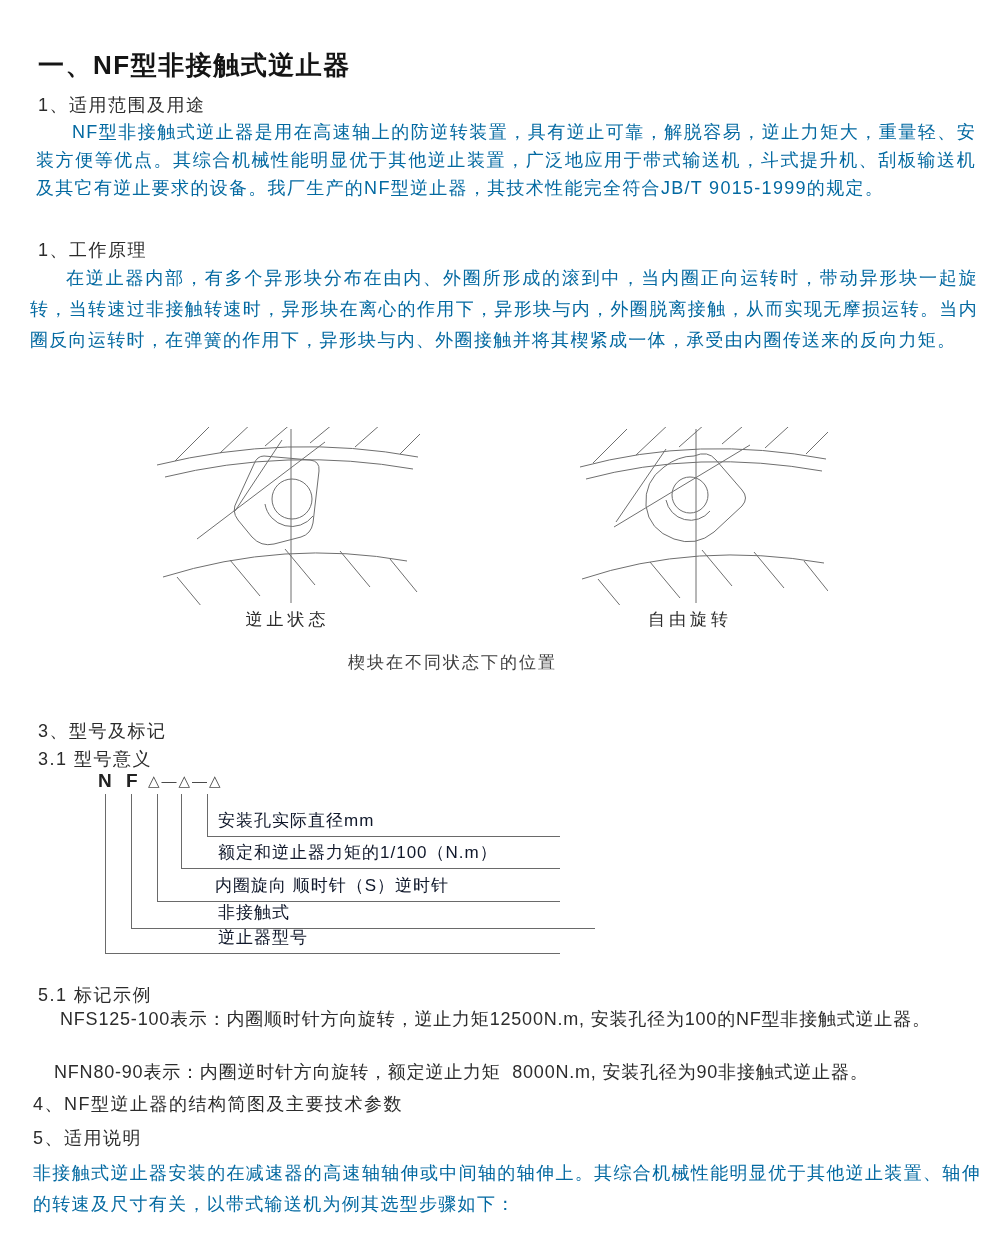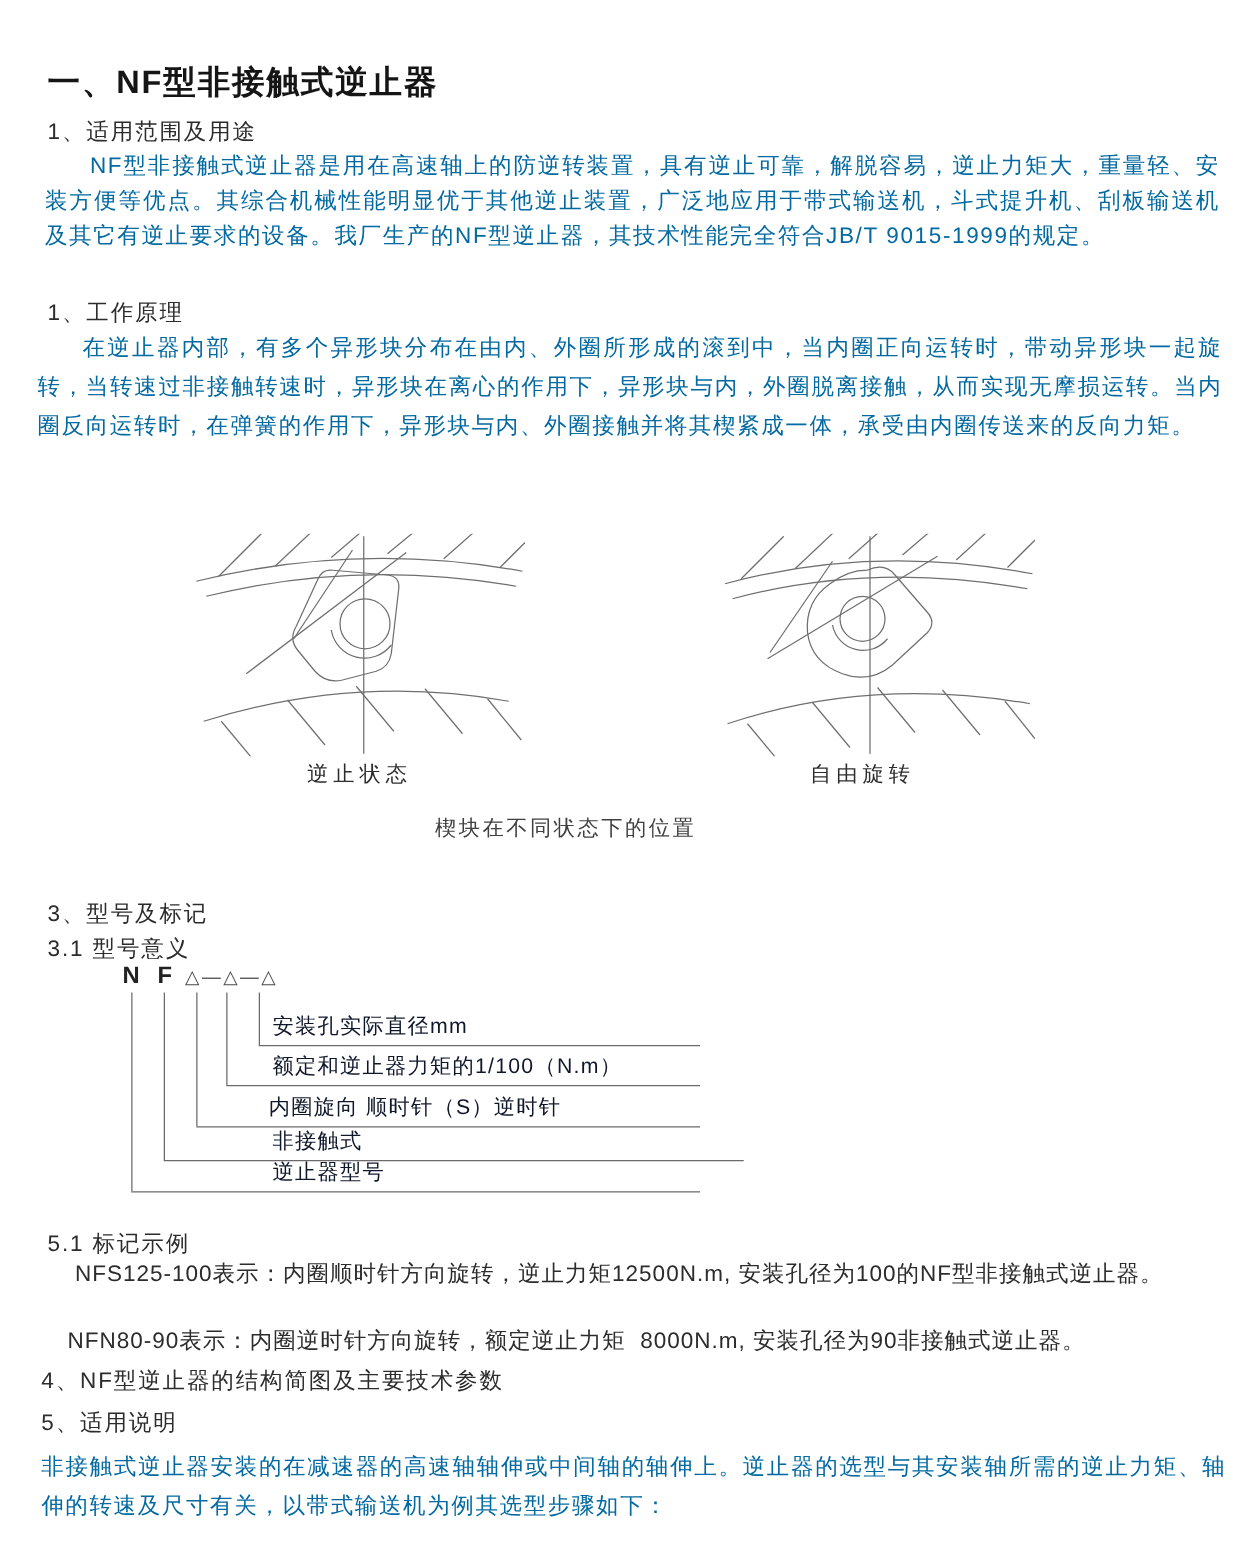--- a/index.html
+++ b/index.html
@@ -133,15 +133,15 @@
     </div>
   </div>
 
   <div class="abs h" style="left:38px; top:983px;">5.1 标记示例</div>
   <div class="abs ex" style="left:60px; top:991px; width:930px;margin-top:16px;">NFS125-100表示：内圈顺时针方向旋转，逆止力矩12500N.m, 安装孔径为100的NF型非接触式逆止器。</div>
   <div class="abs ex" style="left:54px; top:1060px; width:930px;">NFN80-90表示：内圈逆时针方向旋转，额定逆止力矩  8000N.m, 安装孔径为90非接触式逆止器。</div>
 
   <div class="abs h" style="left:33px; top:1092px;">4、NF型逆止器的结构简图及主要技术参数</div>
 
   <div class="abs h" style="left:33px; top:1126px;">5、适用说明</div>
-  <div class="abs para" style="left:33px; top:1158px; width:948px; line-height:31px;">非接触式逆止器安装的在减速器的高速轴轴伸或中间轴的轴伸上。逆止器的选型与其安装轴所需的逆止力矩、轴伸的转速及尺寸有关，以带式输送机为例其选型步骤如下：</div>
+  <div class="abs para" style="left:33px; top:1158px; width:948px; line-height:31px;">非接触式逆止器安装的在减速器的高速轴轴伸或中间轴的轴伸上。其综合机械性能明显优于其他逆止装置、轴伸的转速及尺寸有关，以带式输送机为例其选型步骤如下：</div>
 
 </div>
 
 </body></html>

